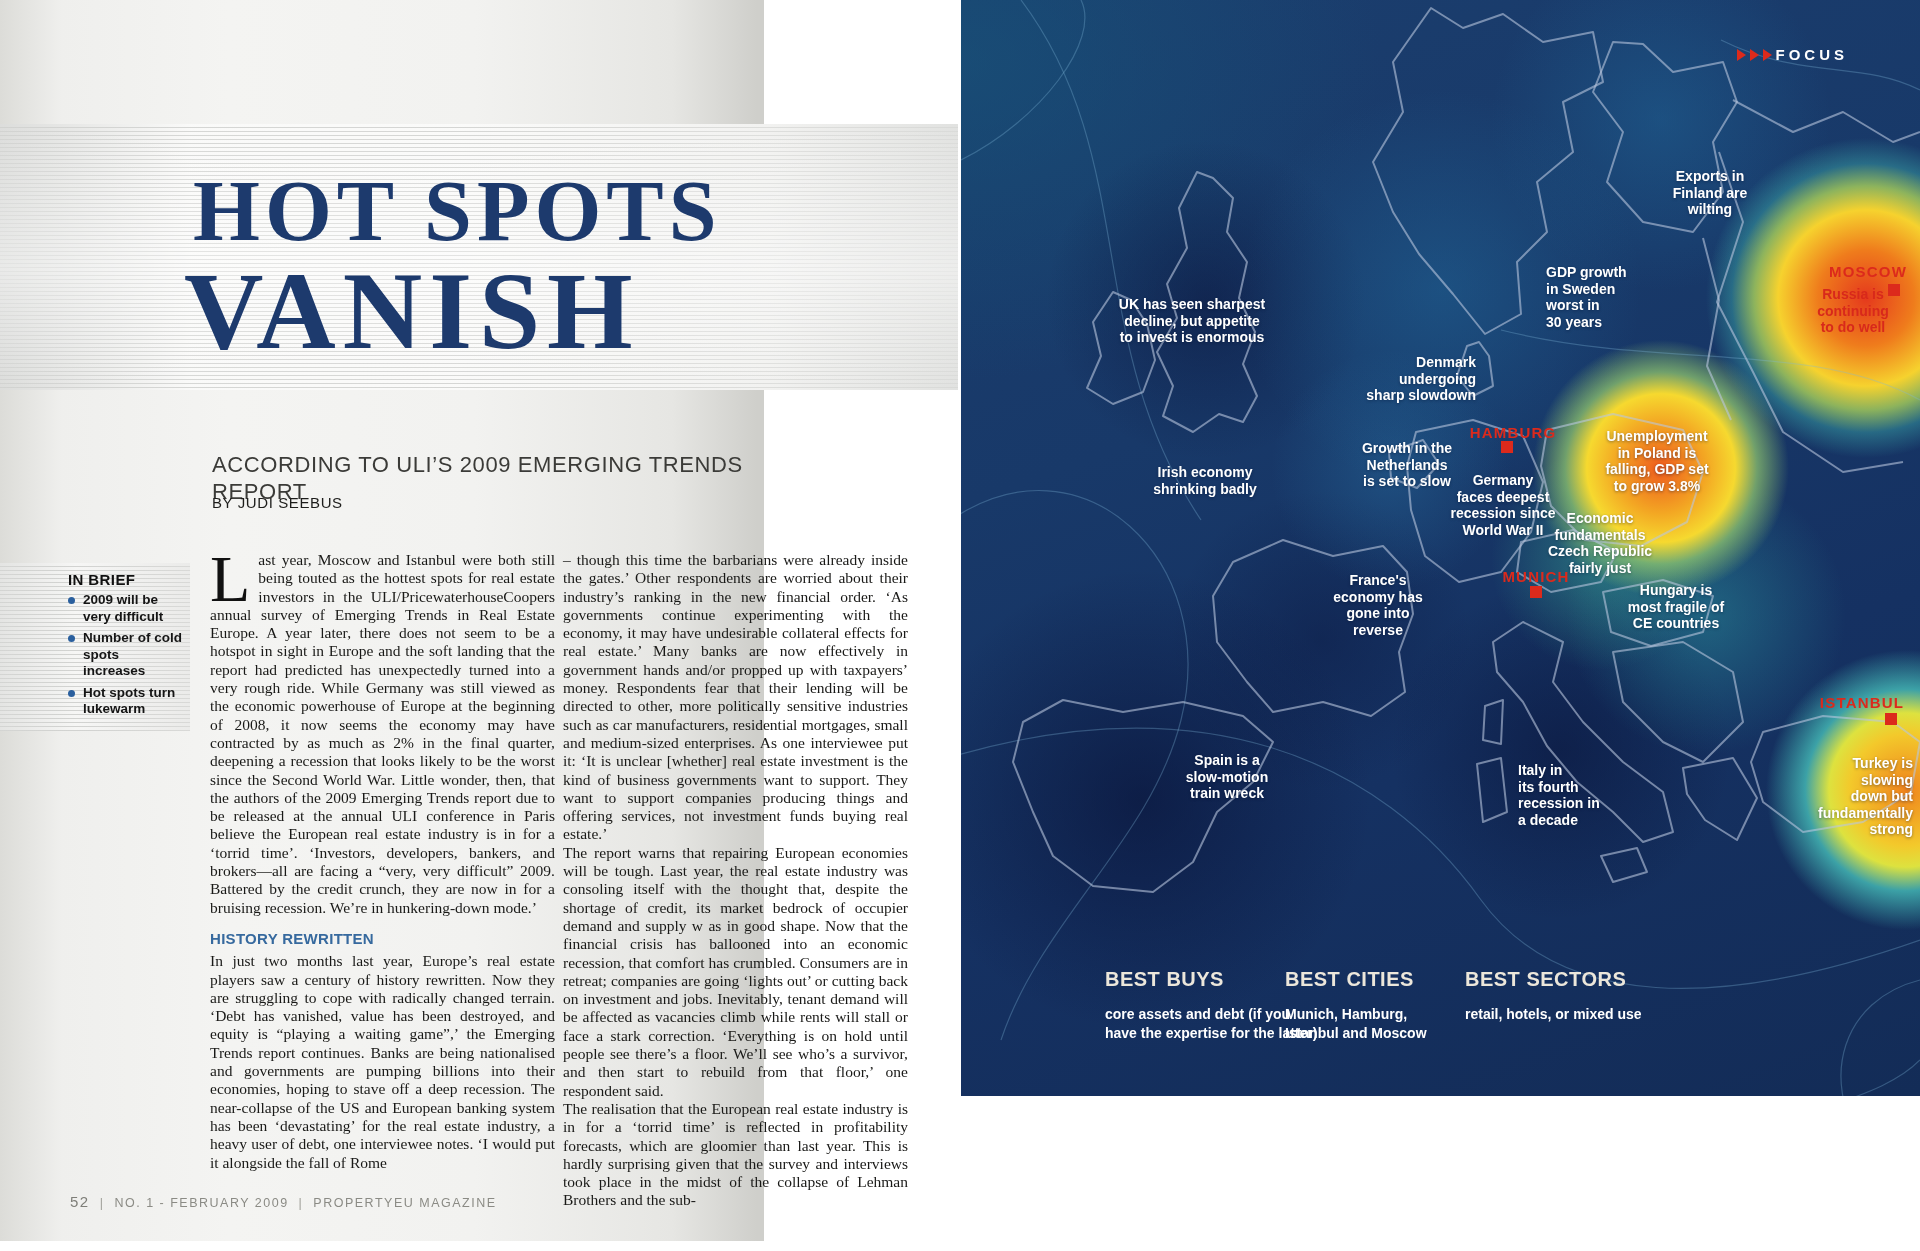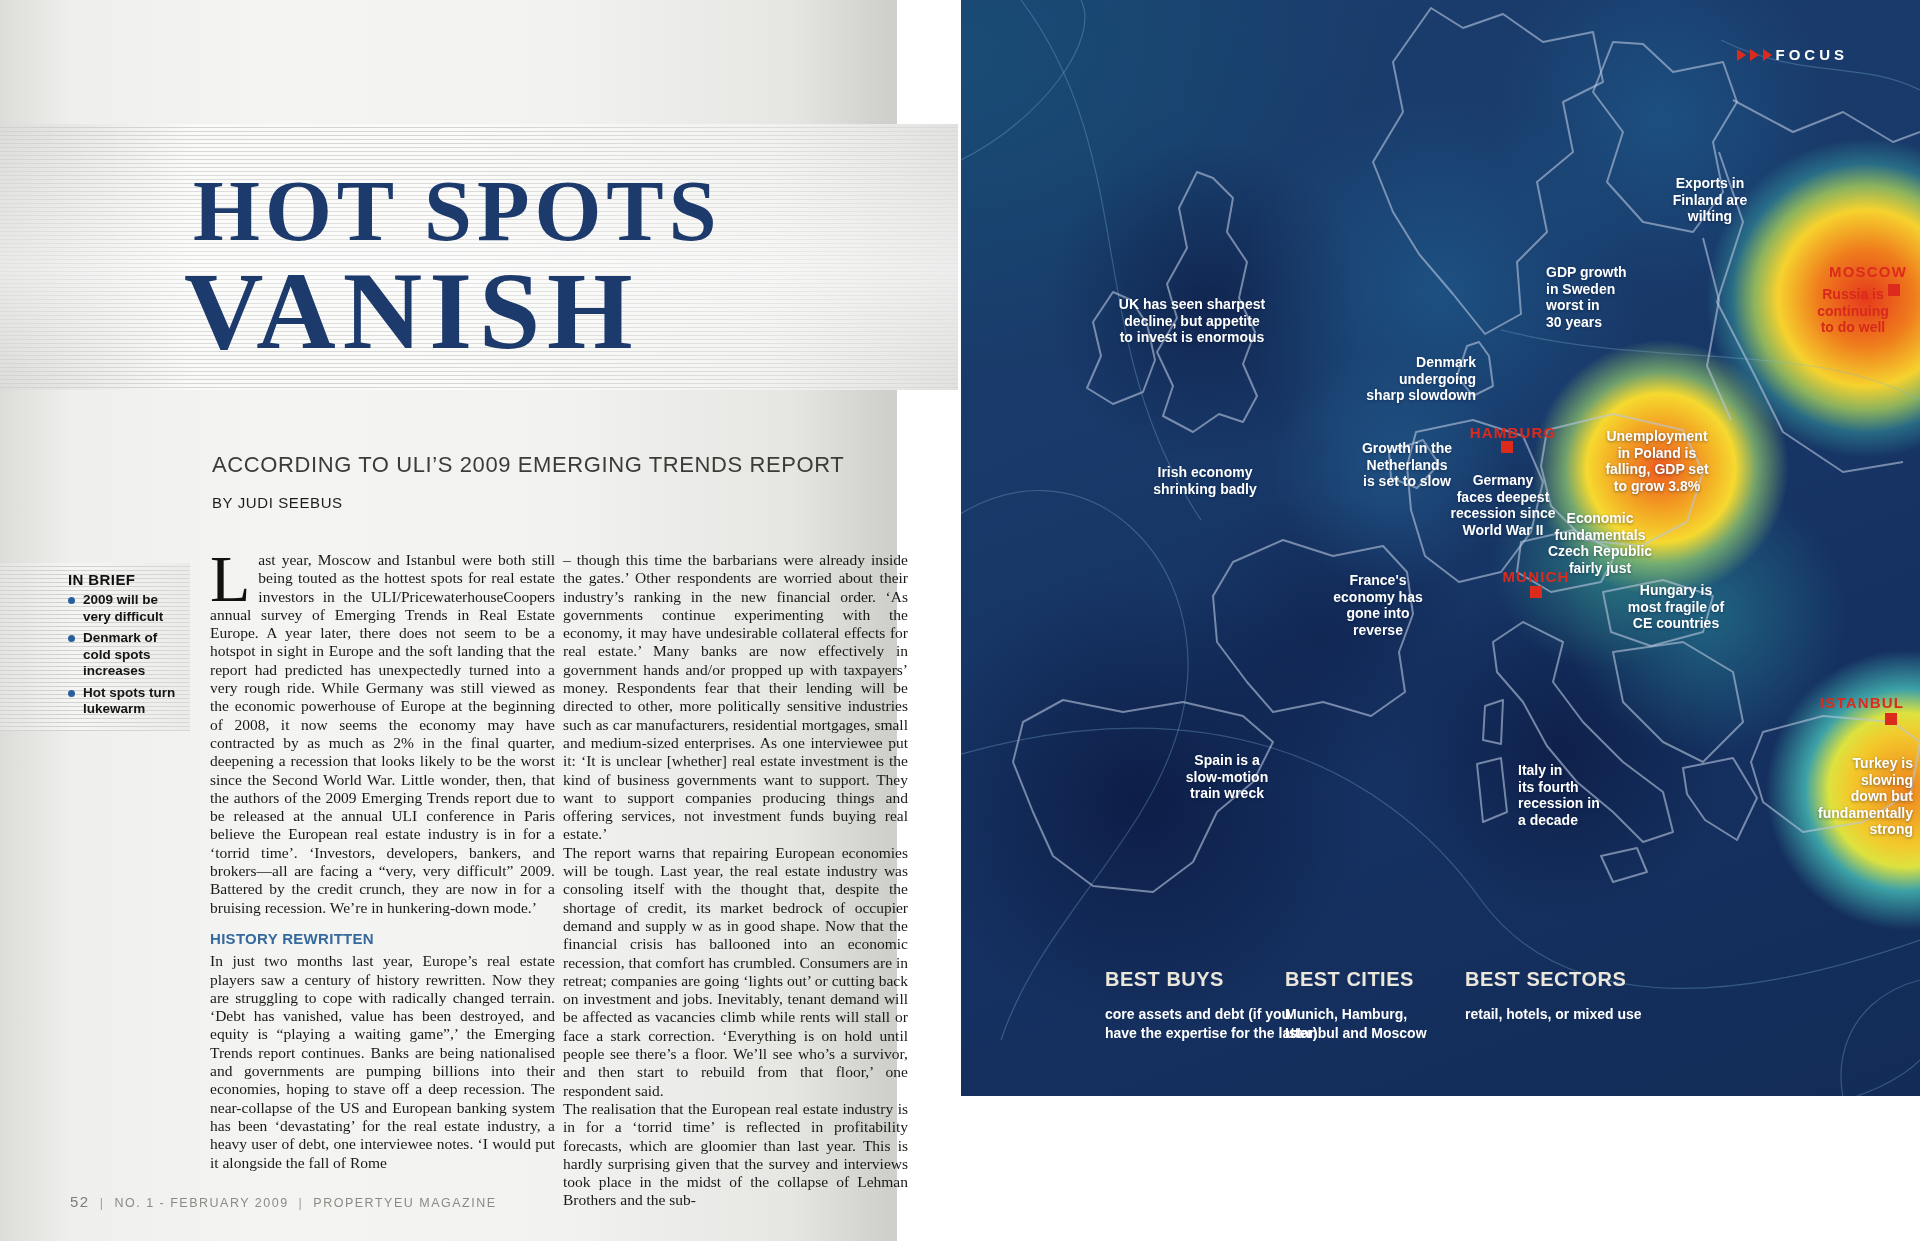--- a/index.html
+++ b/index.html
@@ -1,20 +1,20 @@
 <!DOCTYPE html>
 <html><head>
 <meta charset="utf-8">
 <style>
   html,body{margin:0;padding:0;}
   body{width:1920px;height:1251px;position:relative;overflow:hidden;
        font-family:"Liberation Sans",sans-serif;background:#fff;}
 
   
-  .page-left{position:absolute;left:0;top:0;width:897px;height:1241px;
+  .page-left{position:absolute;left:0;top:0;width:764px;height:1241px;
     background:linear-gradient(90deg,#dcdcd8 0%,#efefed 8%,#f4f4f2 30%,#f2f2f0 62%,#e6e6e3 88%,#cfcfcb 99%);
   }
   .title-band{position:absolute;left:0;top:124px;width:958px;height:266px;
     background:
       linear-gradient(180deg,rgba(255,255,255,0) 0%,rgba(255,255,255,.38) 55%,rgba(255,255,255,0) 100%),
       linear-gradient(90deg,rgba(210,211,209,.75) 0%,rgba(248,248,247,.15) 20%,rgba(252,252,251,.12) 48%,rgba(234,234,232,.5) 80%,rgba(219,220,218,.8) 100%),
       repeating-linear-gradient(180deg,#fafaf9 0px,#fafaf9 3px,#cfd0ce 3px,#cfd0ce 4px);
   }
   .headline{position:absolute;margin:0;color:#1d3a6d;font-family:"Liberation Serif",serif;font-weight:bold;}
   .headline .t1{position:absolute;left:193px;top:168px;font-size:86px;letter-spacing:5px;line-height:1;white-space:nowrap;}
@@ -113,21 +113,21 @@
     <p class="subtitle">
       <br>
       <span>ACCORDING TO ULI’S 2009 EMERGING TRENDS REPORT</span>
     </p>
     <p class="byline">BY JUDI SEEBUS</p>
 
     <aside class="in-brief">
       <h3>IN BRIEF</h3>
       <ul id="brief-list">
           <li>2009 will be very difficult</li>
-          <li>Denmark of cold spots increases</li>
+          <li>Number of cold spots increases</li>
           <li>Hot spots turn lukewarm</li>
         </ul>
     </aside>
 
     <div class="col col1">
       <p><span class="dropcap">L</span><span>ast year, Moscow and Istanbul were both still being touted as the hottest spots for real estate investors in the ULI/PricewaterhouseCoopers annual survey of Emerging Trends in Real Estate Europe. A year later, there does not seem to be a hotspot in sight in Europe and the soft landing that the report had predicted has unexpectedly turned into a very rough ride. While Germany was still viewed as the economic powerhouse of Europe at the beginning of 2008, it now seems the economy may have contracted by as much as 2% in the final quarter, deepening a recession that looks likely to be the worst since the Second World War. Little wonder, then, that the authors of the 2009 Emerging Trends report due to be released at the annual ULI conference in Paris believe the European real estate industry is in for a ‘torrid time’. ‘Investors, developers, bankers, and brokers—all are facing a “very, very difficult” 2009. Battered by the credit crunch, they are now in for a bruising recession. We’re in hunkering-down mode.’</span></p>
       <h4 class="subhead">HISTORY REWRITTEN</h4>
       <p>In just two months last year, Europe’s real estate players saw a century of history rewritten. Now they are struggling to cope with radically changed terrain. ‘Debt has vanished, value has been destroyed, and equity is “playing a waiting game”,’ the Emerging Trends report continues. Banks are being nationalised and governments are pumping billions into their economies, hoping to stave off a deep recession. The near-collapse of the US and European banking system has been ‘devastating’ for the real estate industry, a heavy user of debt, one interviewee notes. ‘I would put it alongside the fall of Rome</p>
     </div>
     <div class="col col2">
@@ -186,21 +186,21 @@
       <span class="chev"></span>
         <span class="chev"></span>
         <span class="chev"></span>
       <span>FOCUS</span>
     </div>
 
     <div id="annotations">
         <div class="ann center" style="left: 231px; top: 296px;">UK has seen sharpest
 decline, but appetite
 to invest is enormous</div>
-        <div class="ann center" style="left: 749px; top: 168px; margin-top: 7px;">Exports in
+        <div class="ann center" style="left: 749px; top: 168px;">Exports in
 Finland are
 wilting</div>
         <div class="ann left" style="left: 585px; top: 264px;">GDP growth
 in Sweden
 worst in
 30 years</div>
         <div class="ann center red" style="left: 892px; top: 286px;">Russia is
 continuing
 to do well</div>
         <div class="ann right" style="left: 515px; top: 354px;">Denmark

